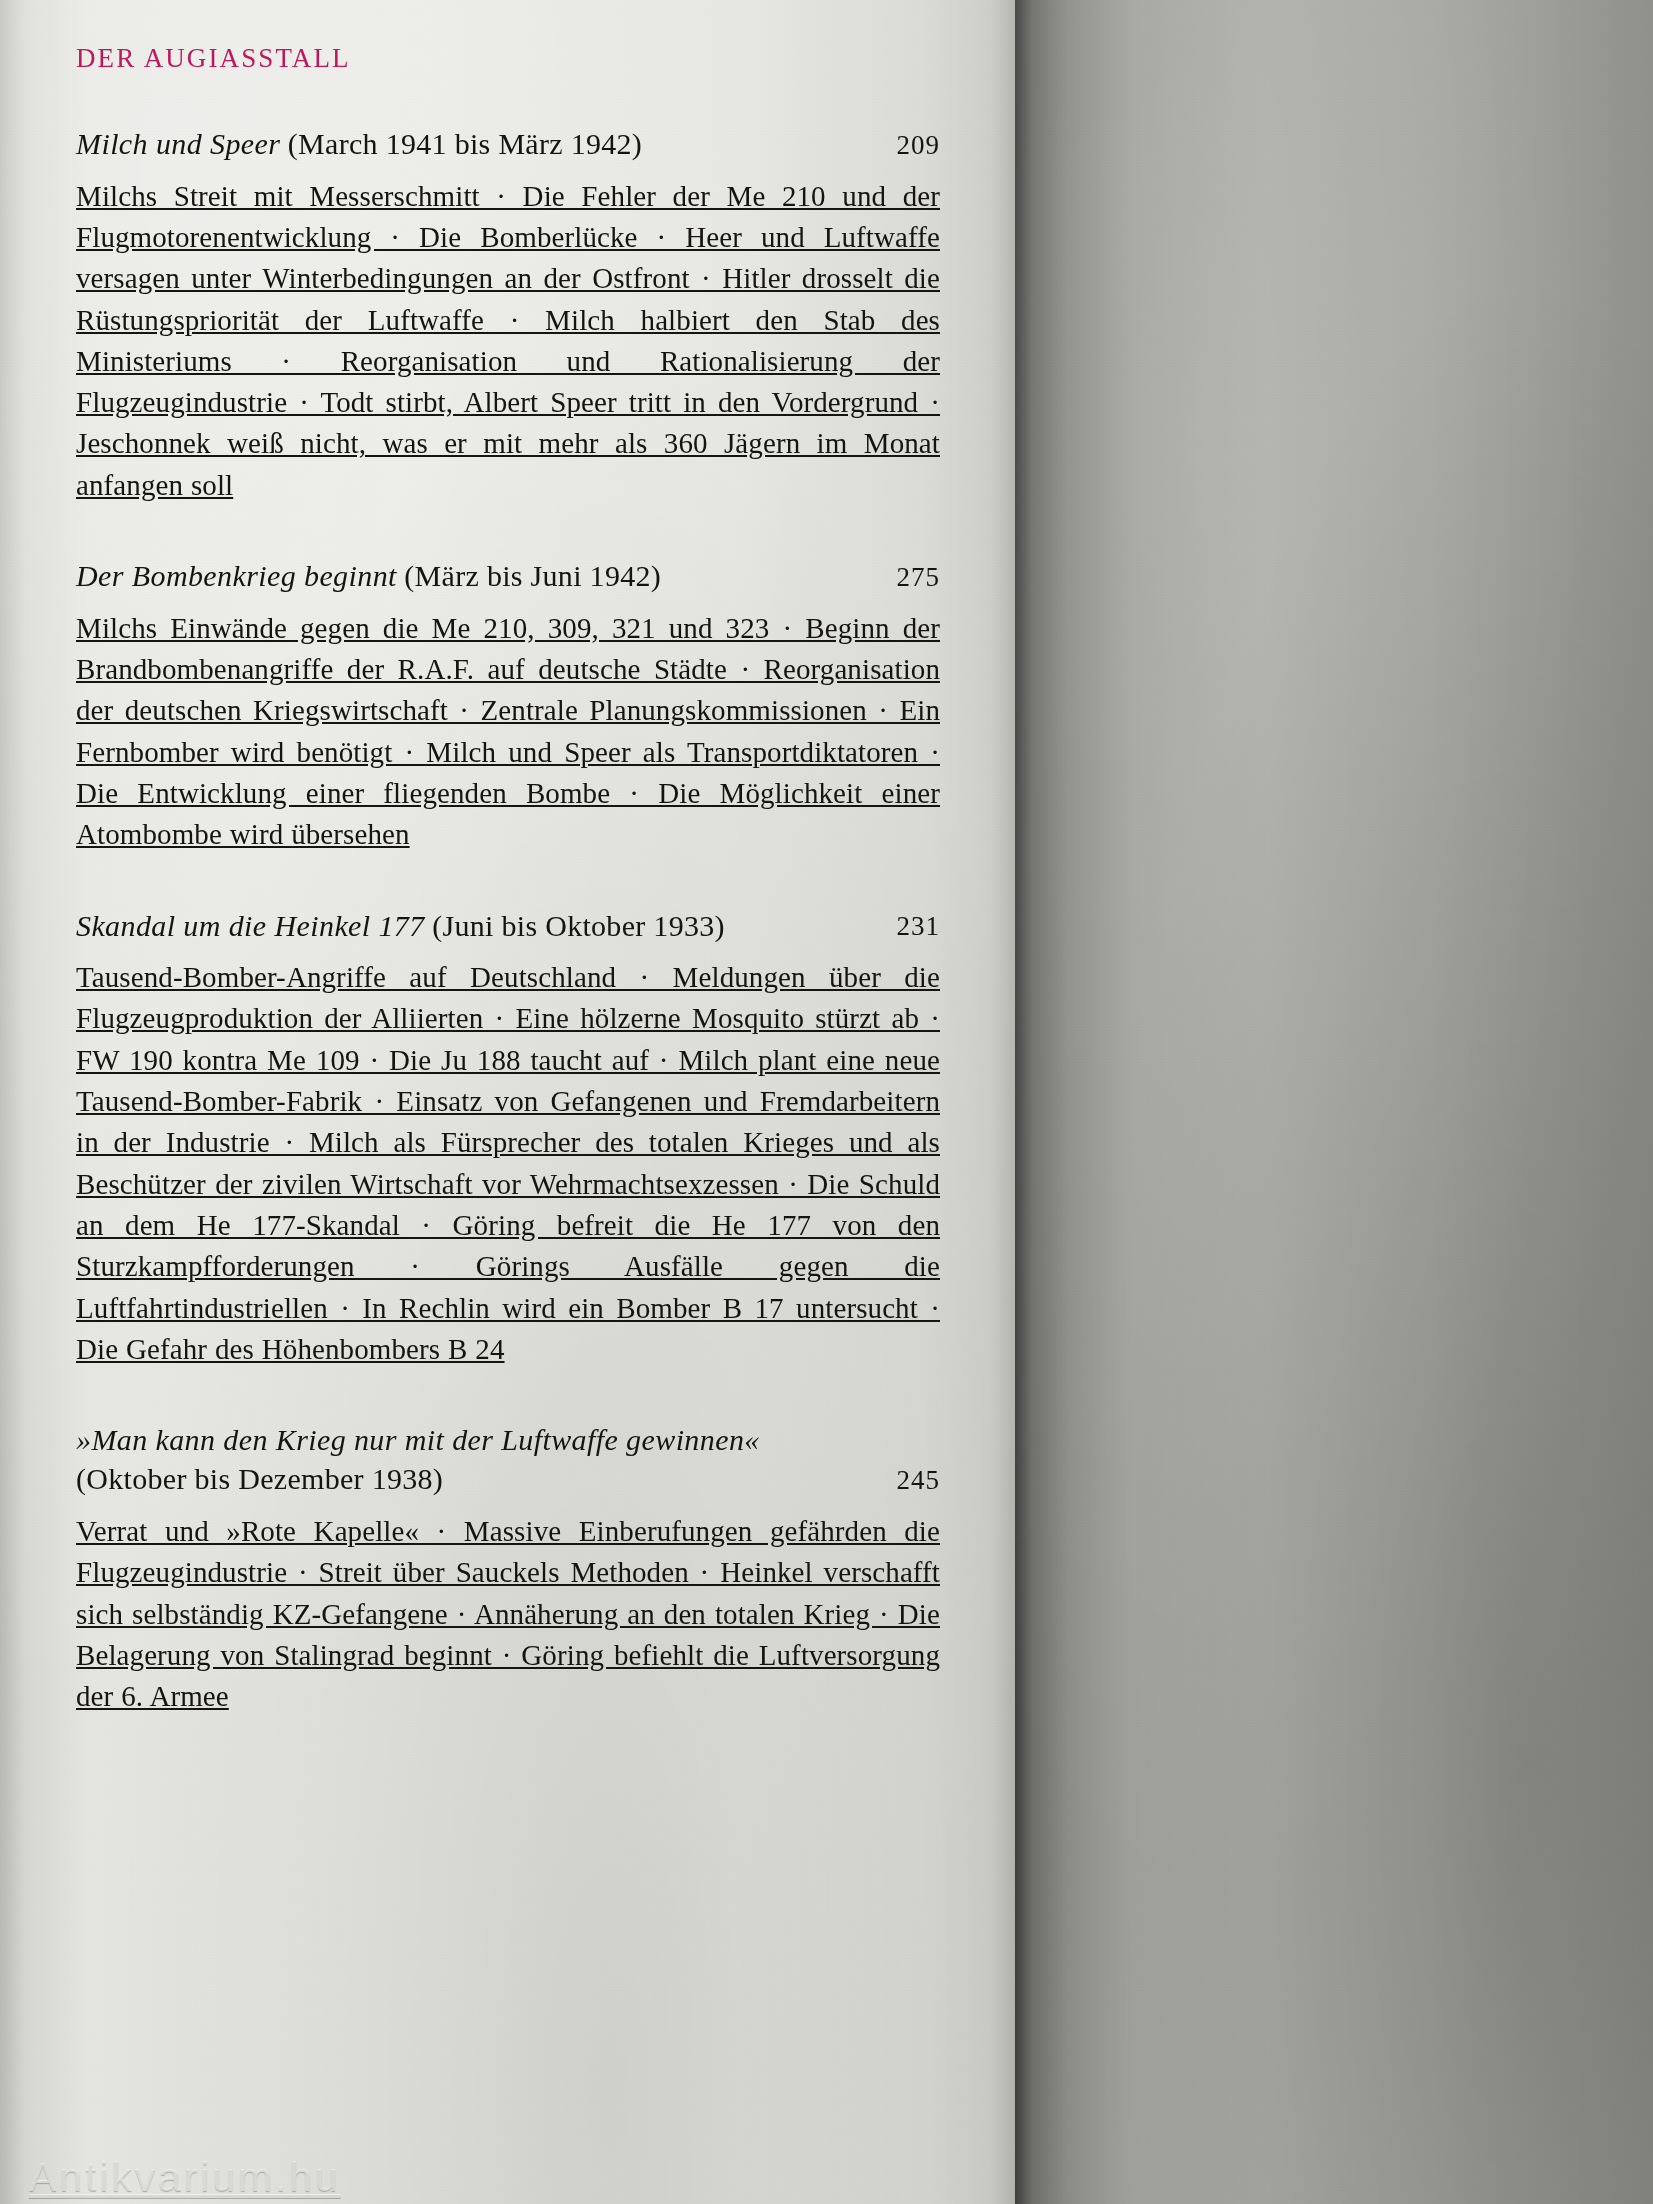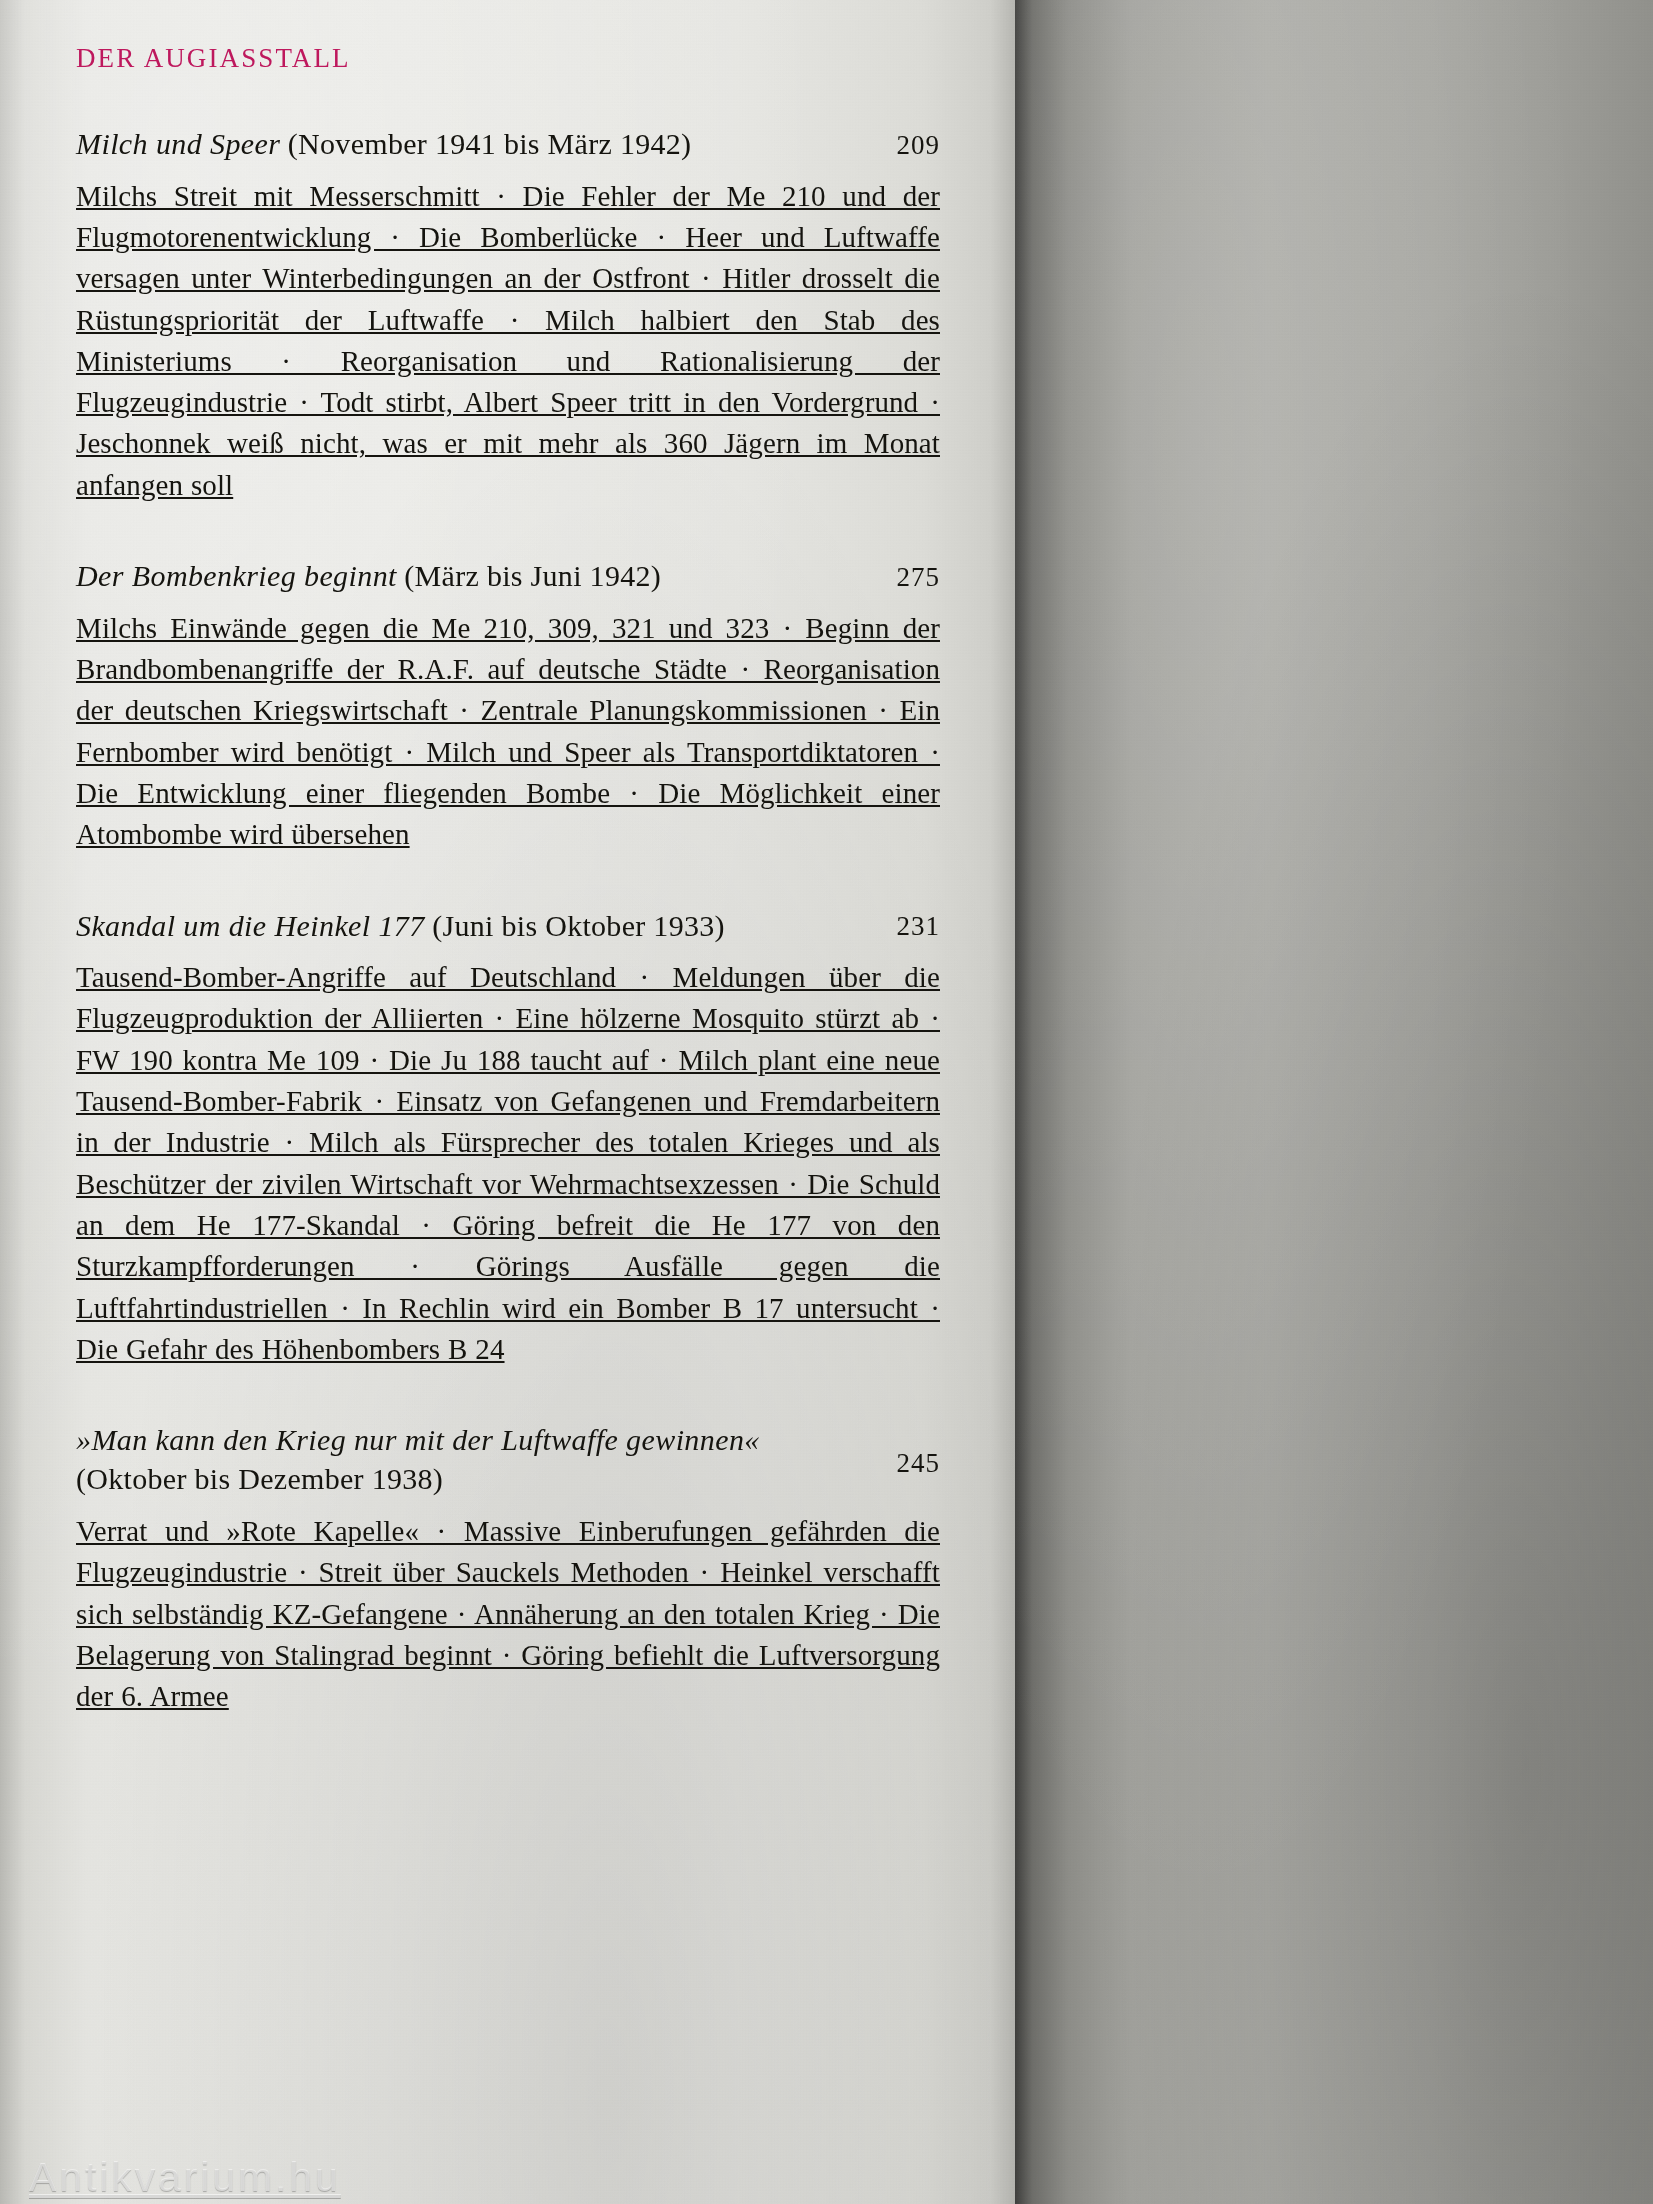--- a/index.html
+++ b/index.html
@@ -115,21 +115,21 @@
   }
   .entry-page {
     position: absolute;
     right: 0;
     bottom: 0;
     font-size: 27px;
     letter-spacing: 1px;
     font-style: normal;
   }
   .entry-head.two-line .entry-page {
-    bottom: 17px;
+    bottom: 0;
   }
   .entry-desc {
     margin-top: 12.6px;
     font-size: 29px;
     line-height: 1.425;
     text-align: justify;
     letter-spacing: 0.1px;
     word-spacing: 0.5px;
     text-decoration: underline;
   }
@@ -156,21 +156,21 @@
   <div id="gutter"></div>
   <div id="grain"></div>
 
   <div id="content">
 
     <div class="running-head">Der Augiasstall</div>
 
     <div class="entry">
       <div class="entry-head">
         <span class="entry-title">Milch und Speer</span>
-        <span class="entry-dates">(November 1941 bis März 1942)</span>
+        <span class="entry-dates">(March 1941 bis März 1942)</span>
         <span class="entry-page">209</span>
       </div>
       <div class="entry-desc">Milchs Streit mit Messerschmitt · Die Fehler der Me 210 und der Flugmotorenentwicklung · Die Bomberlücke · Heer und Luftwaffe versagen unter Winterbedingungen an der Ostfront · Hitler drosselt die Rüstungspriorität der Luftwaffe · Milch halbiert den Stab des Ministeriums · Reorganisation und Rationalisierung der Flugzeugindustrie · Todt stirbt, Albert Speer tritt in den Vordergrund · Jeschonnek weiß nicht, was er mit mehr als 360 Jägern im Monat anfangen soll</div>
     </div>
 
     <div class="entry">
       <div class="entry-head">
         <span class="entry-title">Der Bombenkrieg beginnt</span>
         <span class="entry-dates">(März bis Juni 1942)</span>
         <span class="entry-page">275</span>

